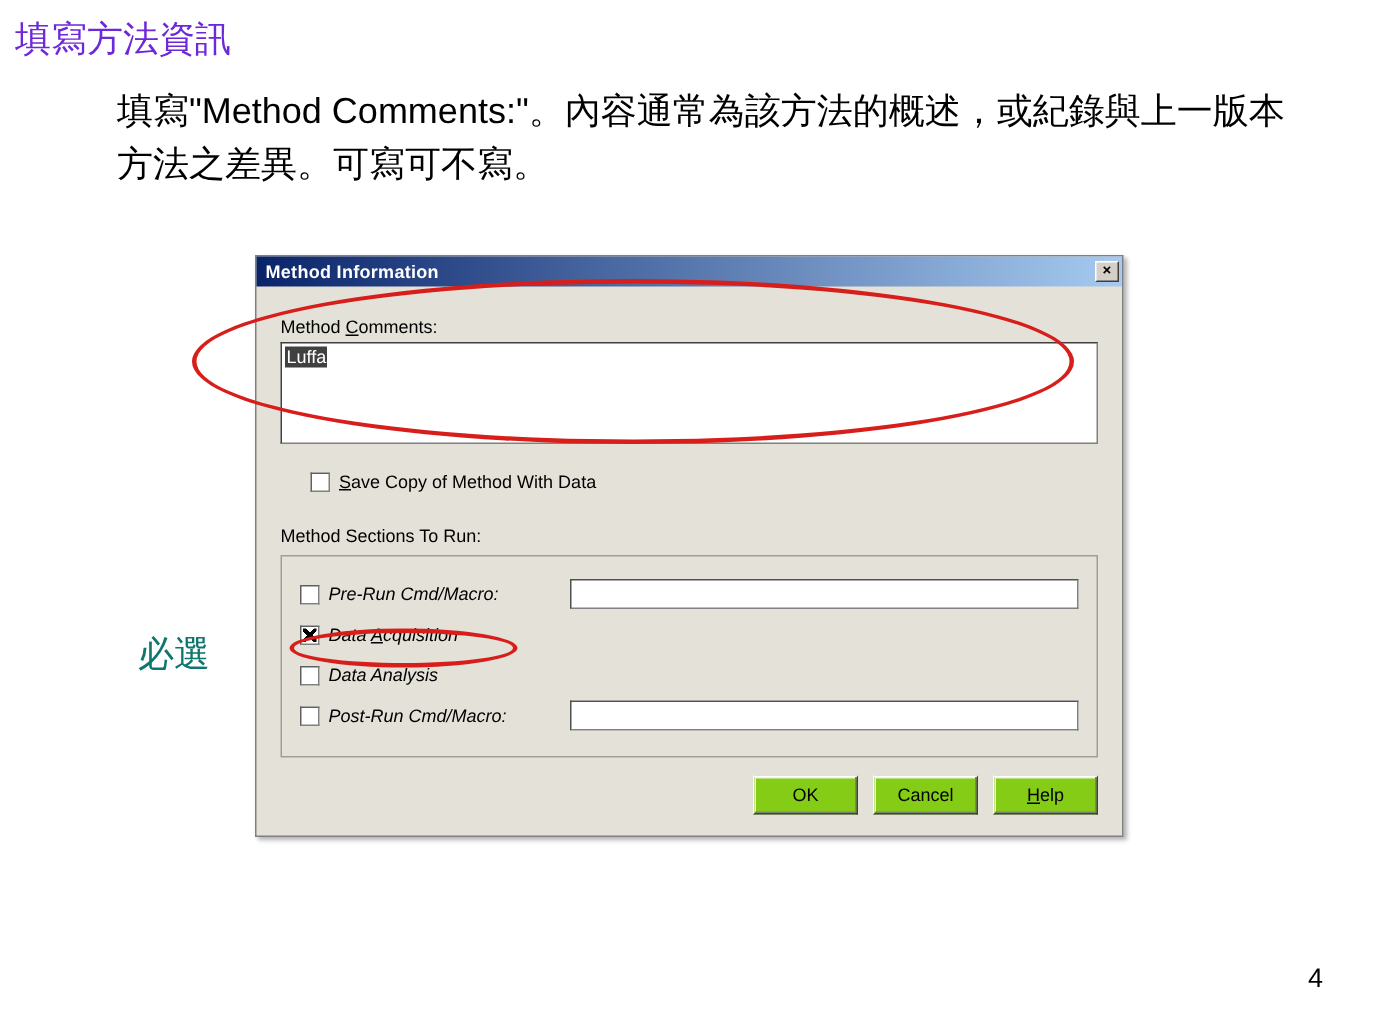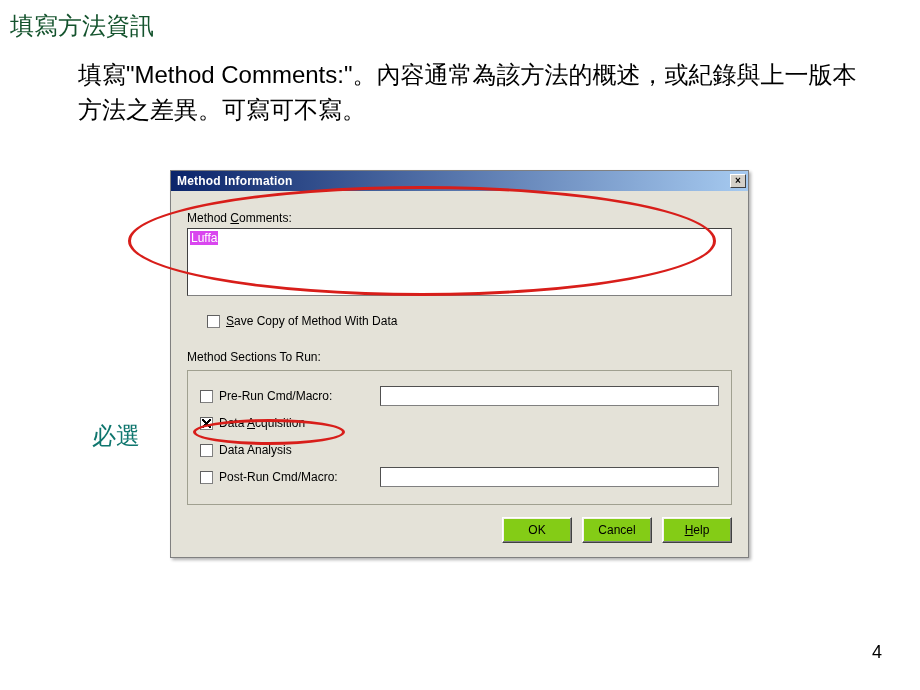--- a/index.html
+++ b/index.html
@@ -9,21 +9,21 @@
       background: #fff;
       font-family: "Microsoft JhengHei", "PingFang TC", Arial, sans-serif;
       position: relative;
       overflow: hidden;
     }
     .slide-title {
       position: absolute;
       top: 10px;
       left: 10px;
       font-size: 24px;
-      color: #14532d;
+      color: #6d28d9;
     }
     .slide-body {
       position: absolute;
       top: 58px;
       left: 78px;
       right: 60px;
       font-size: 24px;
       color: #000;
       line-height: 1.45;
     }
@@ -98,21 +98,21 @@
       width: 100%;
       height: 68px;
       background: #fff;
       border: 1px solid #808080;
       border-top-color: #404040;
       border-left-color: #404040;
       padding: 2px;
       position: relative;
     }
     .selected-text {
-      background: #d946ef;
+      background: #404040;
       color: #fff;
       font-size: 12px;
       padding: 0 1px;
       display: inline-block;
     }
     .checkbox-row {
       display: flex;
       align-items: center;
       margin: 4px 0;
     }
@@ -145,20 +145,21 @@
     .section-label { margin-bottom: 6px; }
     .method-sections {
       border: 1px solid #a0a090;
       padding: 10px 12px 12px 12px;
     }
     .method-row {
       display: flex;
       align-items: center;
       margin: 3px 0;
       min-height: 24px;
+      font-style: italic;
     }
     .method-row .checkbox-row { flex: 0 0 180px; margin: 0; }
     .row-input {
       flex: 1;
       height: 20px;
       background: #fff;
       border: 1px solid #808080;
       border-top-color: #505050;
       border-left-color: #505050;
     }

